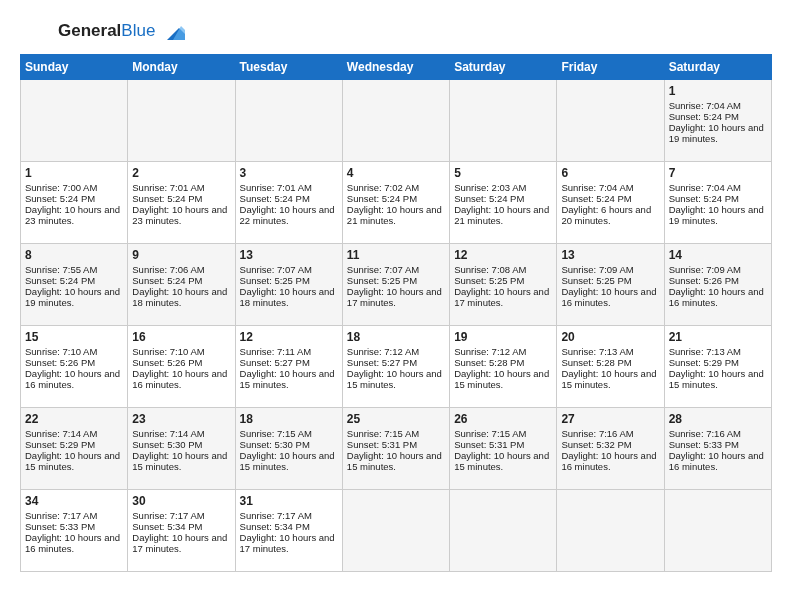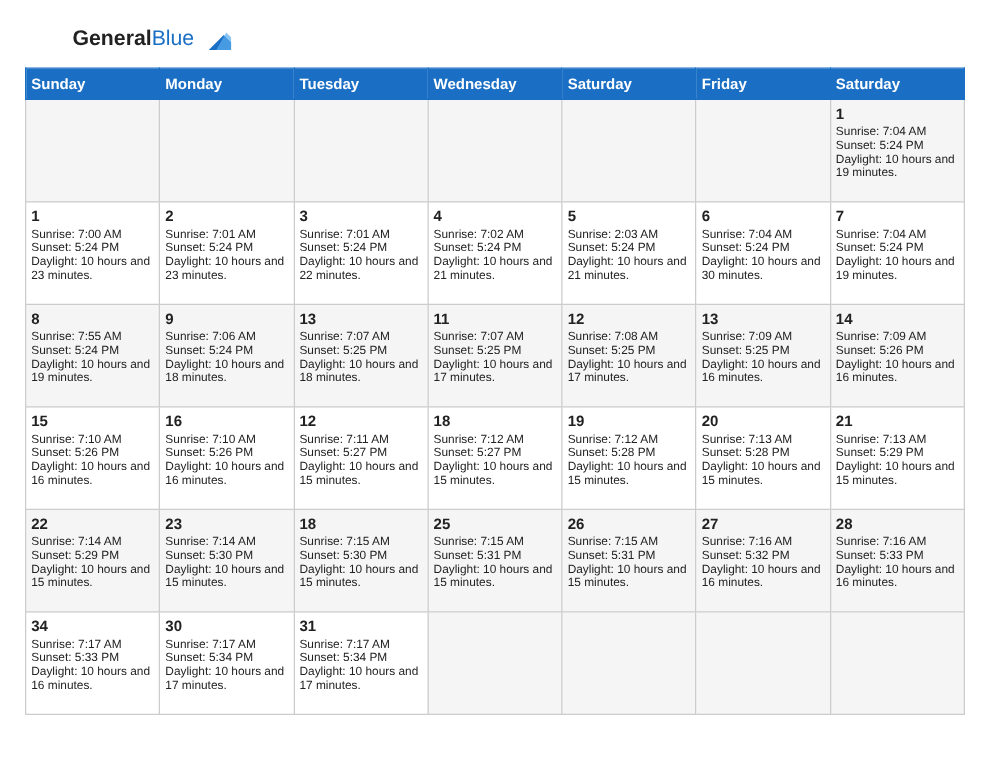--- a/index.html
+++ b/index.html
@@ -120,21 +120,21 @@
           <td class="empty-cell"></td>
           <td class="empty-cell"></td>
           <td><span class="day-num">1</span><span>Sunrise: 7:04 AM</span><br><span>Sunset: 5:24 PM</span><br><span>Daylight: 10 hours and 19 minutes.</span></td>
         </tr>
         <tr>
           <td><span class="day-num">1</span><span>Sunrise: 7:00 AM</span><br><span>Sunset: 5:24 PM</span><br><span>Daylight: 10 hours and 23 minutes.</span></td>
           <td><span class="day-num">2</span><span>Sunrise: 7:01 AM</span><br><span>Sunset: 5:24 PM</span><br><span>Daylight: 10 hours and 23 minutes.</span></td>
           <td><span class="day-num">3</span><span>Sunrise: 7:01 AM</span><br><span>Sunset: 5:24 PM</span><br><span>Daylight: 10 hours and 22 minutes.</span></td>
           <td><span class="day-num">4</span><span>Sunrise: 7:02 AM</span><br><span>Sunset: 5:24 PM</span><br><span>Daylight: 10 hours and 21 minutes.</span></td>
           <td><span class="day-num">5</span><span>Sunrise: 2:03 AM</span><br><span>Sunset: 5:24 PM</span><br><span>Daylight: 10 hours and 21 minutes.</span></td>
-          <td><span class="day-num">6</span><span>Sunrise: 7:04 AM</span><br><span>Sunset: 5:24 PM</span><br><span>Daylight: 10 hours and 30 minutes.</span></td>
+          <td><span class="day-num">6</span><span>Sunrise: 7:04 AM</span><br><span>Sunset: 5:24 PM</span><br><span>Daylight: 6 hours and 20 minutes.</span></td>
           <td><span class="day-num">7</span><span>Sunrise: 7:04 AM</span><br><span>Sunset: 5:24 PM</span><br><span>Daylight: 10 hours and 19 minutes.</span></td>
         </tr>
         <tr>
           <td><span class="day-num">8</span><span>Sunrise: 7:55 AM</span><br><span>Sunset: 5:24 PM</span><br><span>Daylight: 10 hours and 19 minutes.</span></td>
           <td><span class="day-num">9</span><span>Sunrise: 7:06 AM</span><br><span>Sunset: 5:24 PM</span><br><span>Daylight: 10 hours and 18 minutes.</span></td>
           <td><span class="day-num">13</span><span>Sunrise: 7:07 AM</span><br><span>Sunset: 5:25 PM</span><br><span>Daylight: 10 hours and 18 minutes.</span></td>
           <td><span class="day-num">11</span><span>Sunrise: 7:07 AM</span><br><span>Sunset: 5:25 PM</span><br><span>Daylight: 10 hours and 17 minutes.</span></td>
           <td><span class="day-num">12</span><span>Sunrise: 7:08 AM</span><br><span>Sunset: 5:25 PM</span><br><span>Daylight: 10 hours and 17 minutes.</span></td>
           <td><span class="day-num">13</span><span>Sunrise: 7:09 AM</span><br><span>Sunset: 5:25 PM</span><br><span>Daylight: 10 hours and 16 minutes.</span></td>
           <td><span class="day-num">14</span><span>Sunrise: 7:09 AM</span><br><span>Sunset: 5:26 PM</span><br><span>Daylight: 10 hours and 16 minutes.</span></td>

